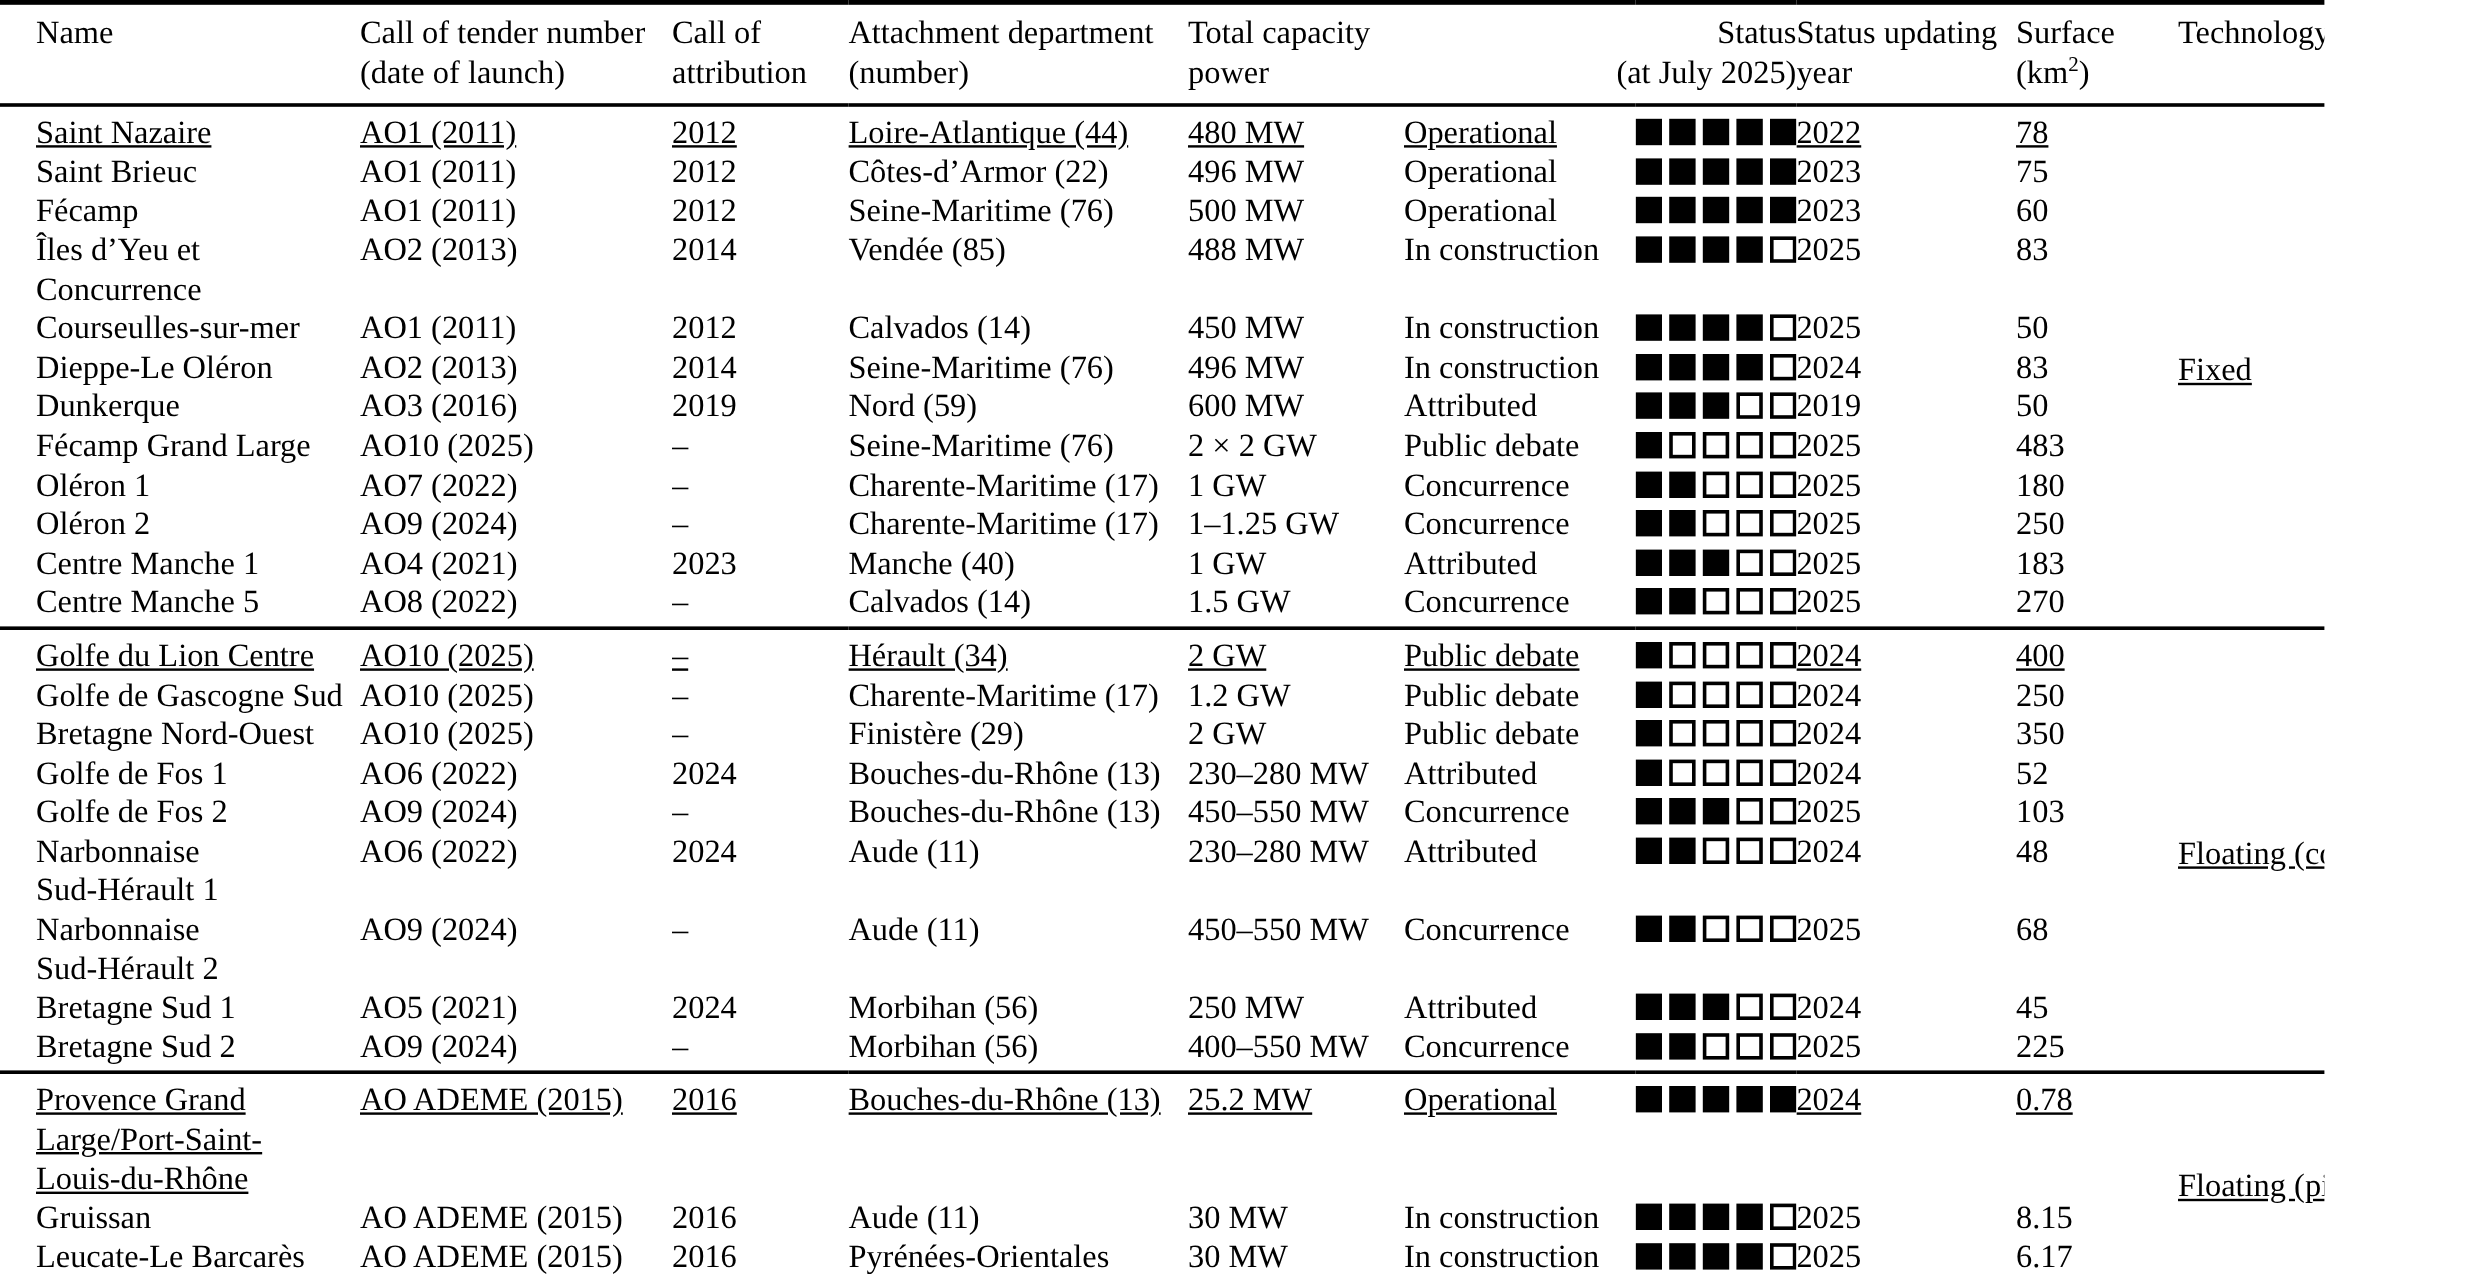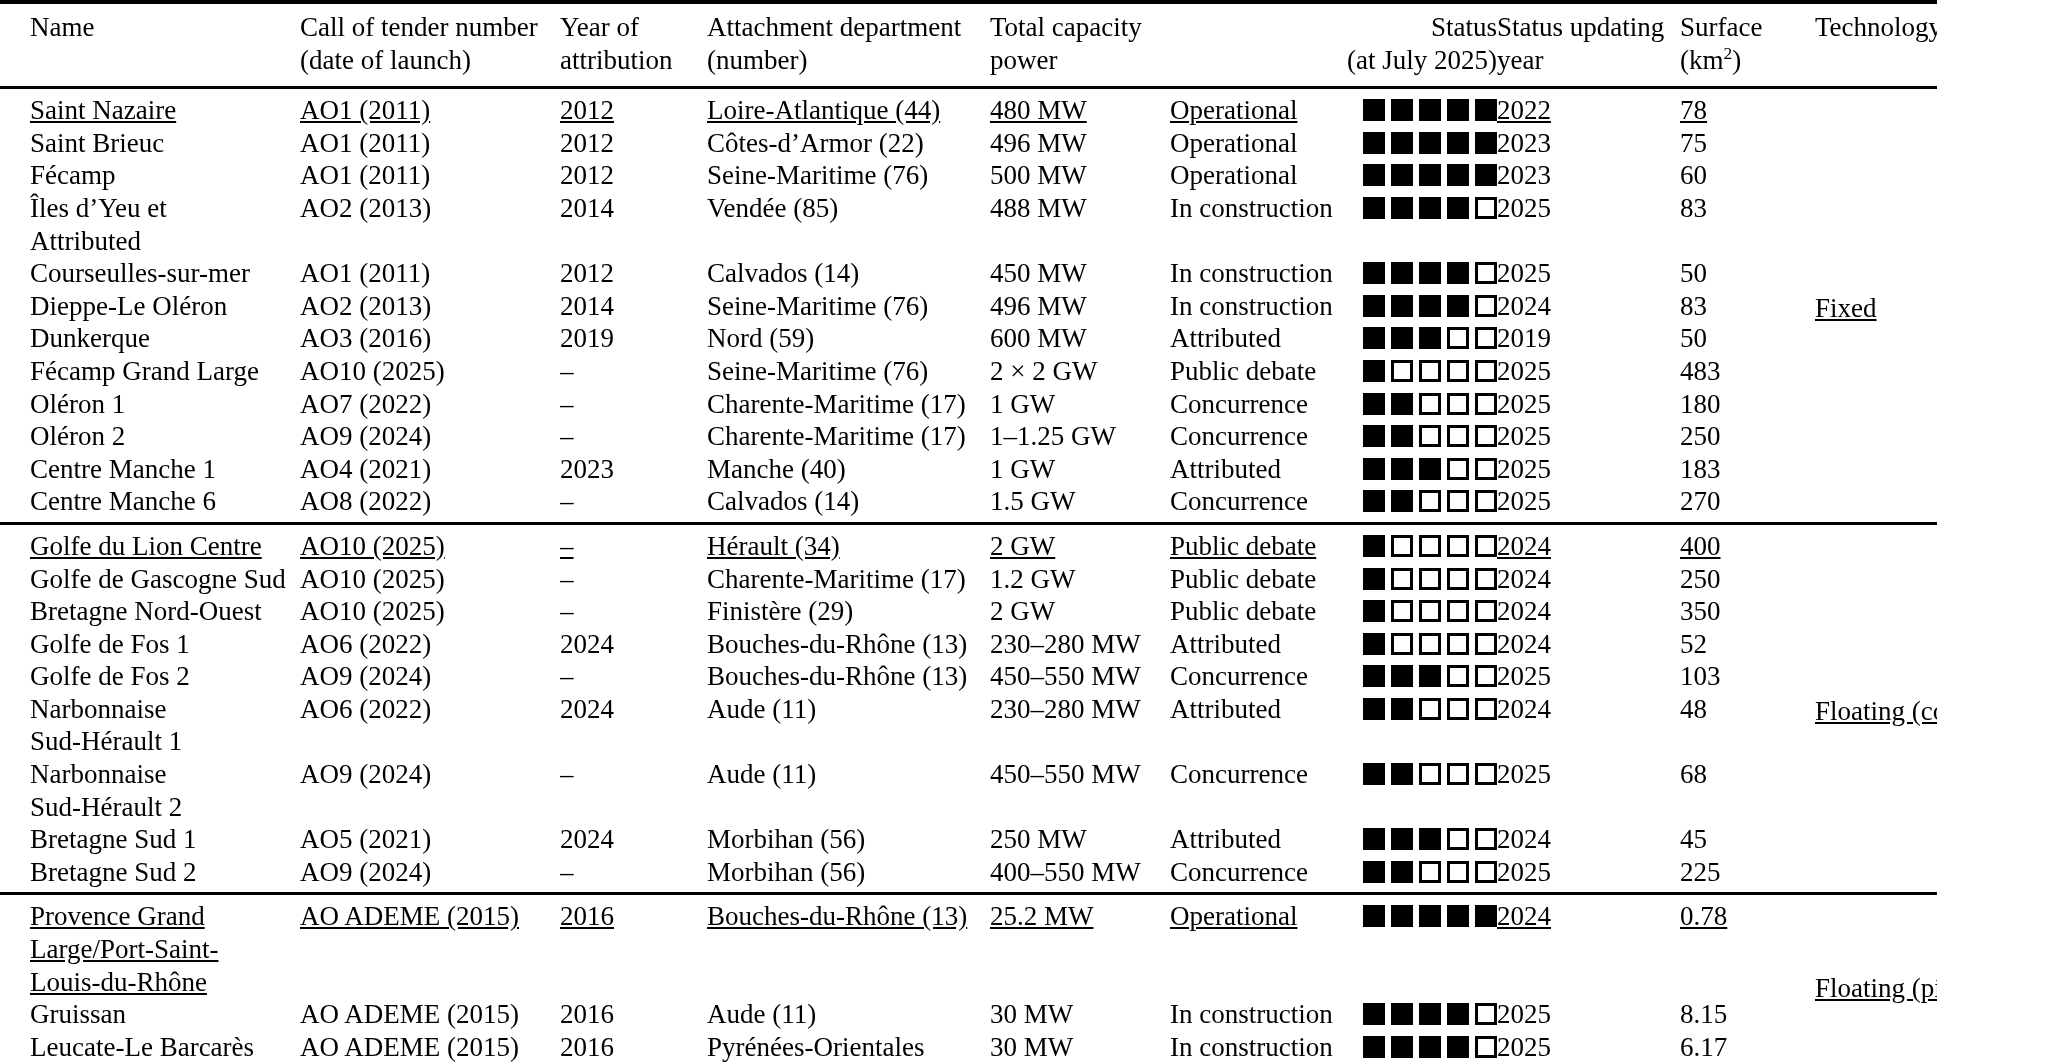--- a/index.html
+++ b/index.html
@@ -61,21 +61,21 @@
         <col style="width:134px">
         <col style="width:183px">
         <col style="width:120px">
         <col style="width:267px">
     </colgroup>
     <thead>
       <tr>
         <th class="name-h">Name</th>
         <th>Call of tender number
 (date of launch)</th>
-        <th>Year of
+        <th>Call of
 attribution</th>
         <th>Attachment department
 (number)</th>
         <th>Total capacity
 power</th>
         <th class="status-h" colspan="2">Status
 (at July 2025)</th>
         <th>Status updating
 year</th>
         <th class="surface"><span>Surface</span><br><span><span>(km</span><sup>2</sup><span>)</span></span></th>
@@ -112,21 +112,21 @@
     <td>2012</td>
     <td>Seine-Maritime (76)</td>
     <td>500 MW</td>
     <td>Operational</td>
     <td><div class="sqrow"><span class="sq filled"></span><span class="sq filled"></span><span class="sq filled"></span><span class="sq filled"></span><span class="sq filled"></span></div></td>
     <td>2023</td>
     <td class="surface">60</td>
   </tr>
         <tr>
     <td class="name">Îles d’Yeu et
-Attributed</td>
+Concurrence</td>
     <td>AO2 (2013)</td>
     <td>2014</td>
     <td>Vendée (85)</td>
     <td>488 MW</td>
     <td>In construction</td>
     <td><div class="sqrow"><span class="sq filled"></span><span class="sq filled"></span><span class="sq filled"></span><span class="sq filled"></span><span class="sq empty"></span></div></td>
     <td>2025</td>
     <td class="surface">83</td>
   </tr>
         <tr>
@@ -200,21 +200,21 @@
     <td>AO4 (2021)</td>
     <td>2023</td>
     <td>Manche (40)</td>
     <td>1 GW</td>
     <td>Attributed</td>
     <td><div class="sqrow"><span class="sq filled"></span><span class="sq filled"></span><span class="sq filled"></span><span class="sq empty"></span><span class="sq empty"></span></div></td>
     <td>2025</td>
     <td class="surface">183</td>
   </tr>
         <tr>
-    <td class="name">Centre Manche 6</td>
+    <td class="name">Centre Manche 5</td>
     <td>AO8 (2022)</td>
     <td>–</td>
     <td>Calvados (14)</td>
     <td>1.5 GW</td>
     <td>Concurrence</td>
     <td><div class="sqrow"><span class="sq filled"></span><span class="sq filled"></span><span class="sq empty"></span><span class="sq empty"></span><span class="sq empty"></span></div></td>
     <td>2025</td>
     <td class="surface">270</td>
   </tr>
       </tbody>

